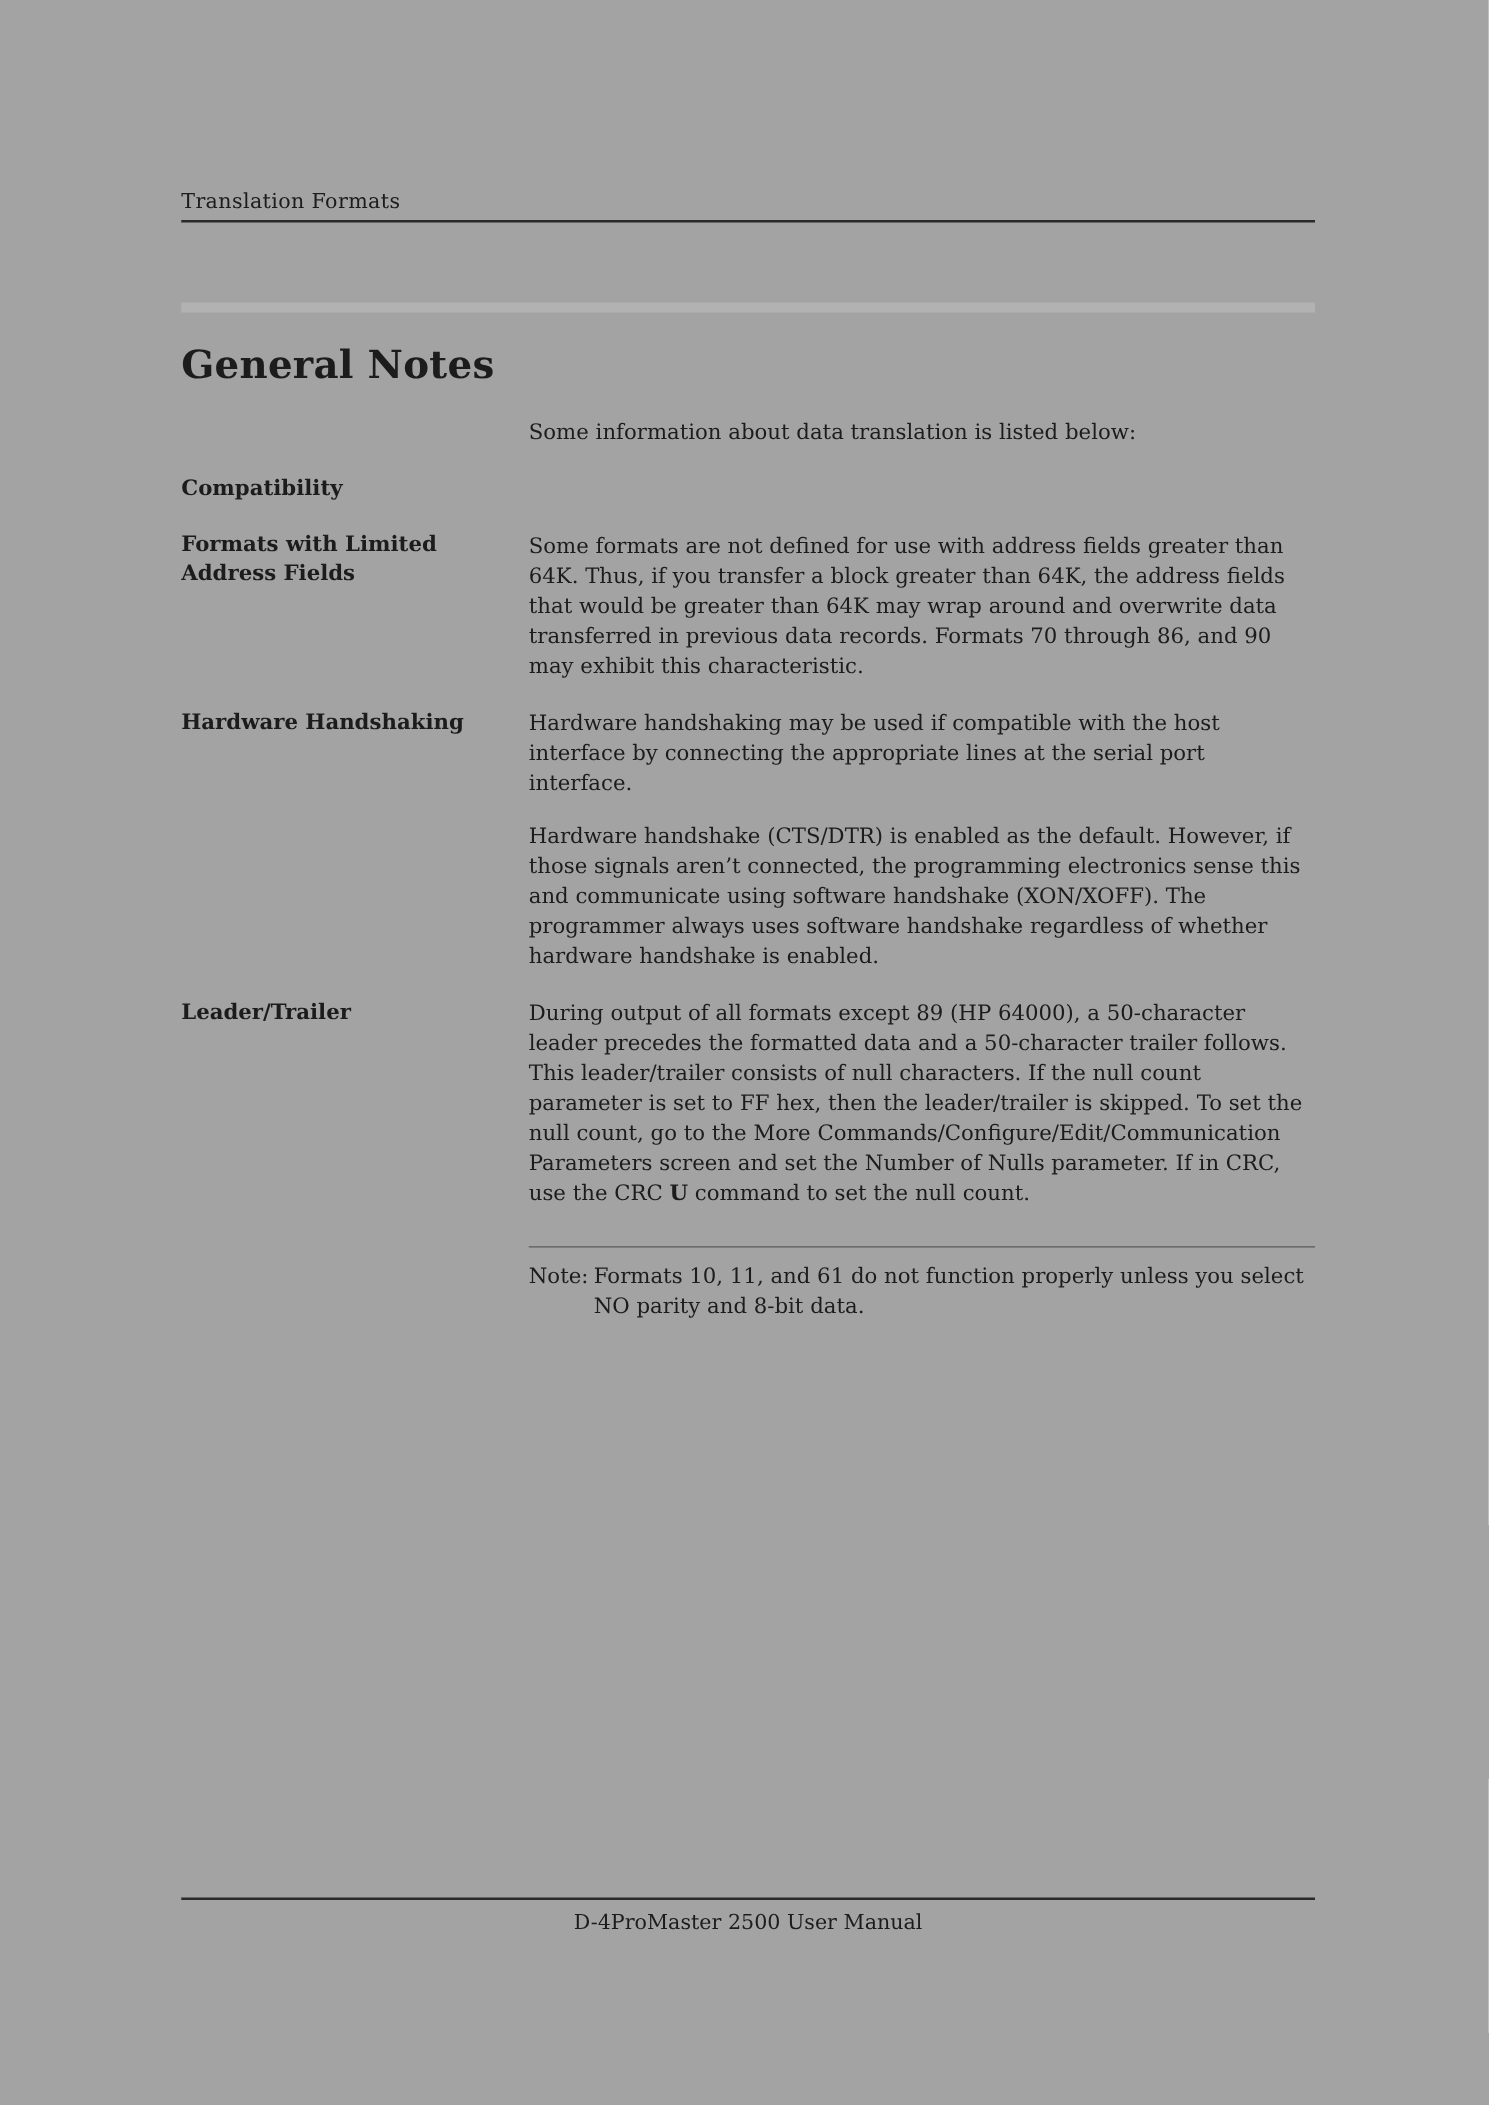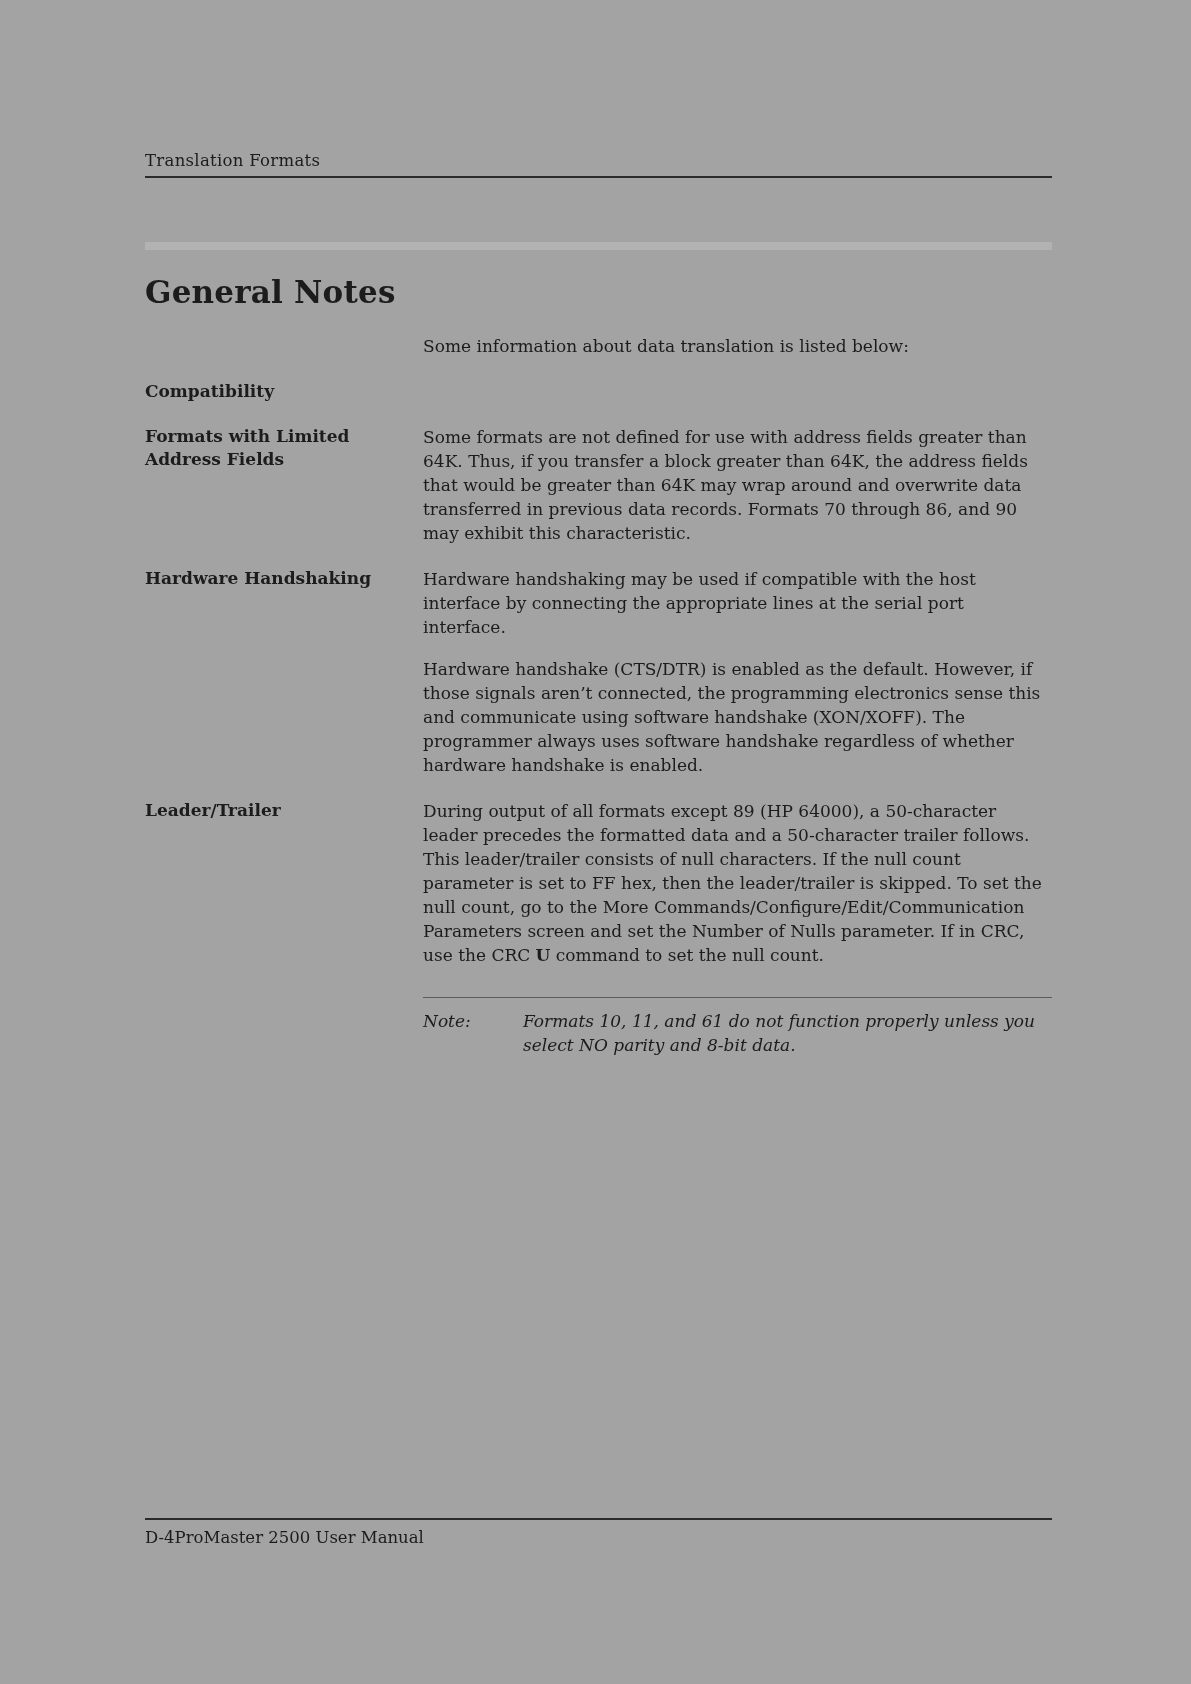--- a/index.html
+++ b/index.html
@@ -65,43 +65,41 @@
     margin-left: 278px;
     margin-top: 30px;
   }
   .note-rule {
     height: 0;
     border-top: 1.5px solid #5a5a5a;
   }
   .note-body {
     margin-top: 11px;
     display: flex;
-    font-style: italic;
     font-size: 17px;
     line-height: 24px;
-    gap: 48px;
   }
   .note-label {
     flex: 0 0 52px;
   }
   .note-text { flex: 1; }
   .footer {
     position: absolute;
     left: 145px;
     right: 139px;
     top: 1518px;
   }
   .footer-rule {
     height: 0;
     border-top: 2px solid #2b2b2b;
   }
   .footer-line {
     margin-top: 8px;
     display: flex;
-    justify-content: flex-start;
+    justify-content: center;
     font-size: 16.5px;
     line-height: 20px;
   }
 </style>
 </head>
 <body>
 
 <div class="page">
   <div class="content">
 

